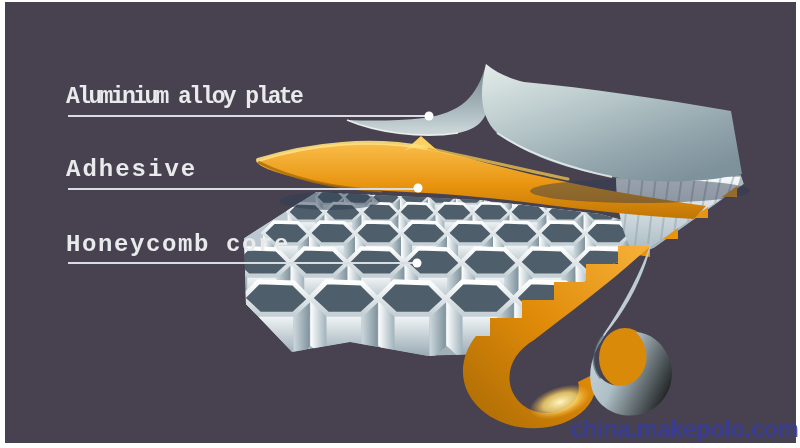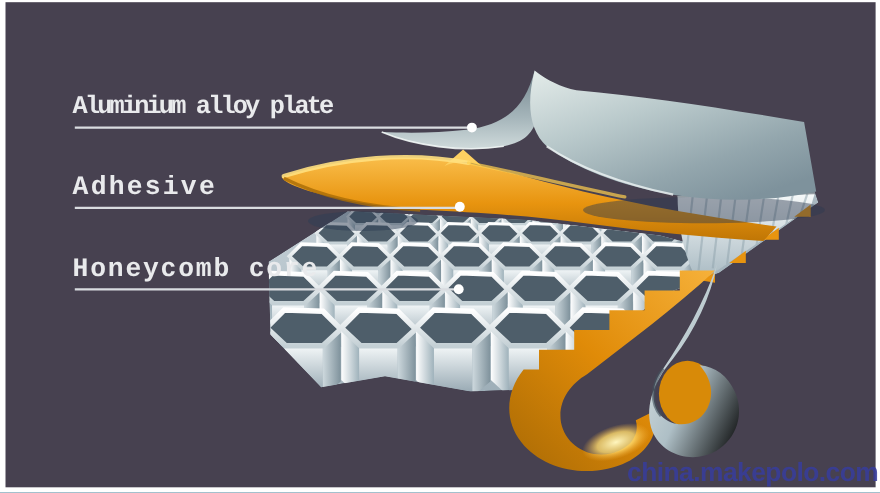--- a/index.html
+++ b/index.html
@@ -1,16 +1,16 @@
 <!DOCTYPE html>
 <html><head>
 <meta charset="utf-8">
 <style>
   html,body{margin:0;padding:0;background:#222;}
-  .stage{position:relative;width:800px;height:448px;overflow:hidden;background:#7dd3fc;
+  .stage{position:relative;width:800px;height:448px;overflow:hidden;background:#f97316;
          font-family:"Liberation Sans","DejaVu Sans",sans-serif;}
   svg{display:block;}
   text{user-select:none;}
   .lbl{font-family:"Liberation Mono","DejaVu Sans Mono",monospace;font-weight:600;fill:#e9eaec;}
   .lbl1{font-size:23px;letter-spacing:-2.6px;}
   .lbl2{font-size:24px;letter-spacing:2px;}
   .lbl3{font-size:24px;letter-spacing:1.6px;}
   .watermark{font-family:"Liberation Sans","DejaVu Sans",sans-serif;font-weight:bold;
              font-size:24px;letter-spacing:-0.5px;fill:#383d9b;opacity:0.88;}
 </style>

